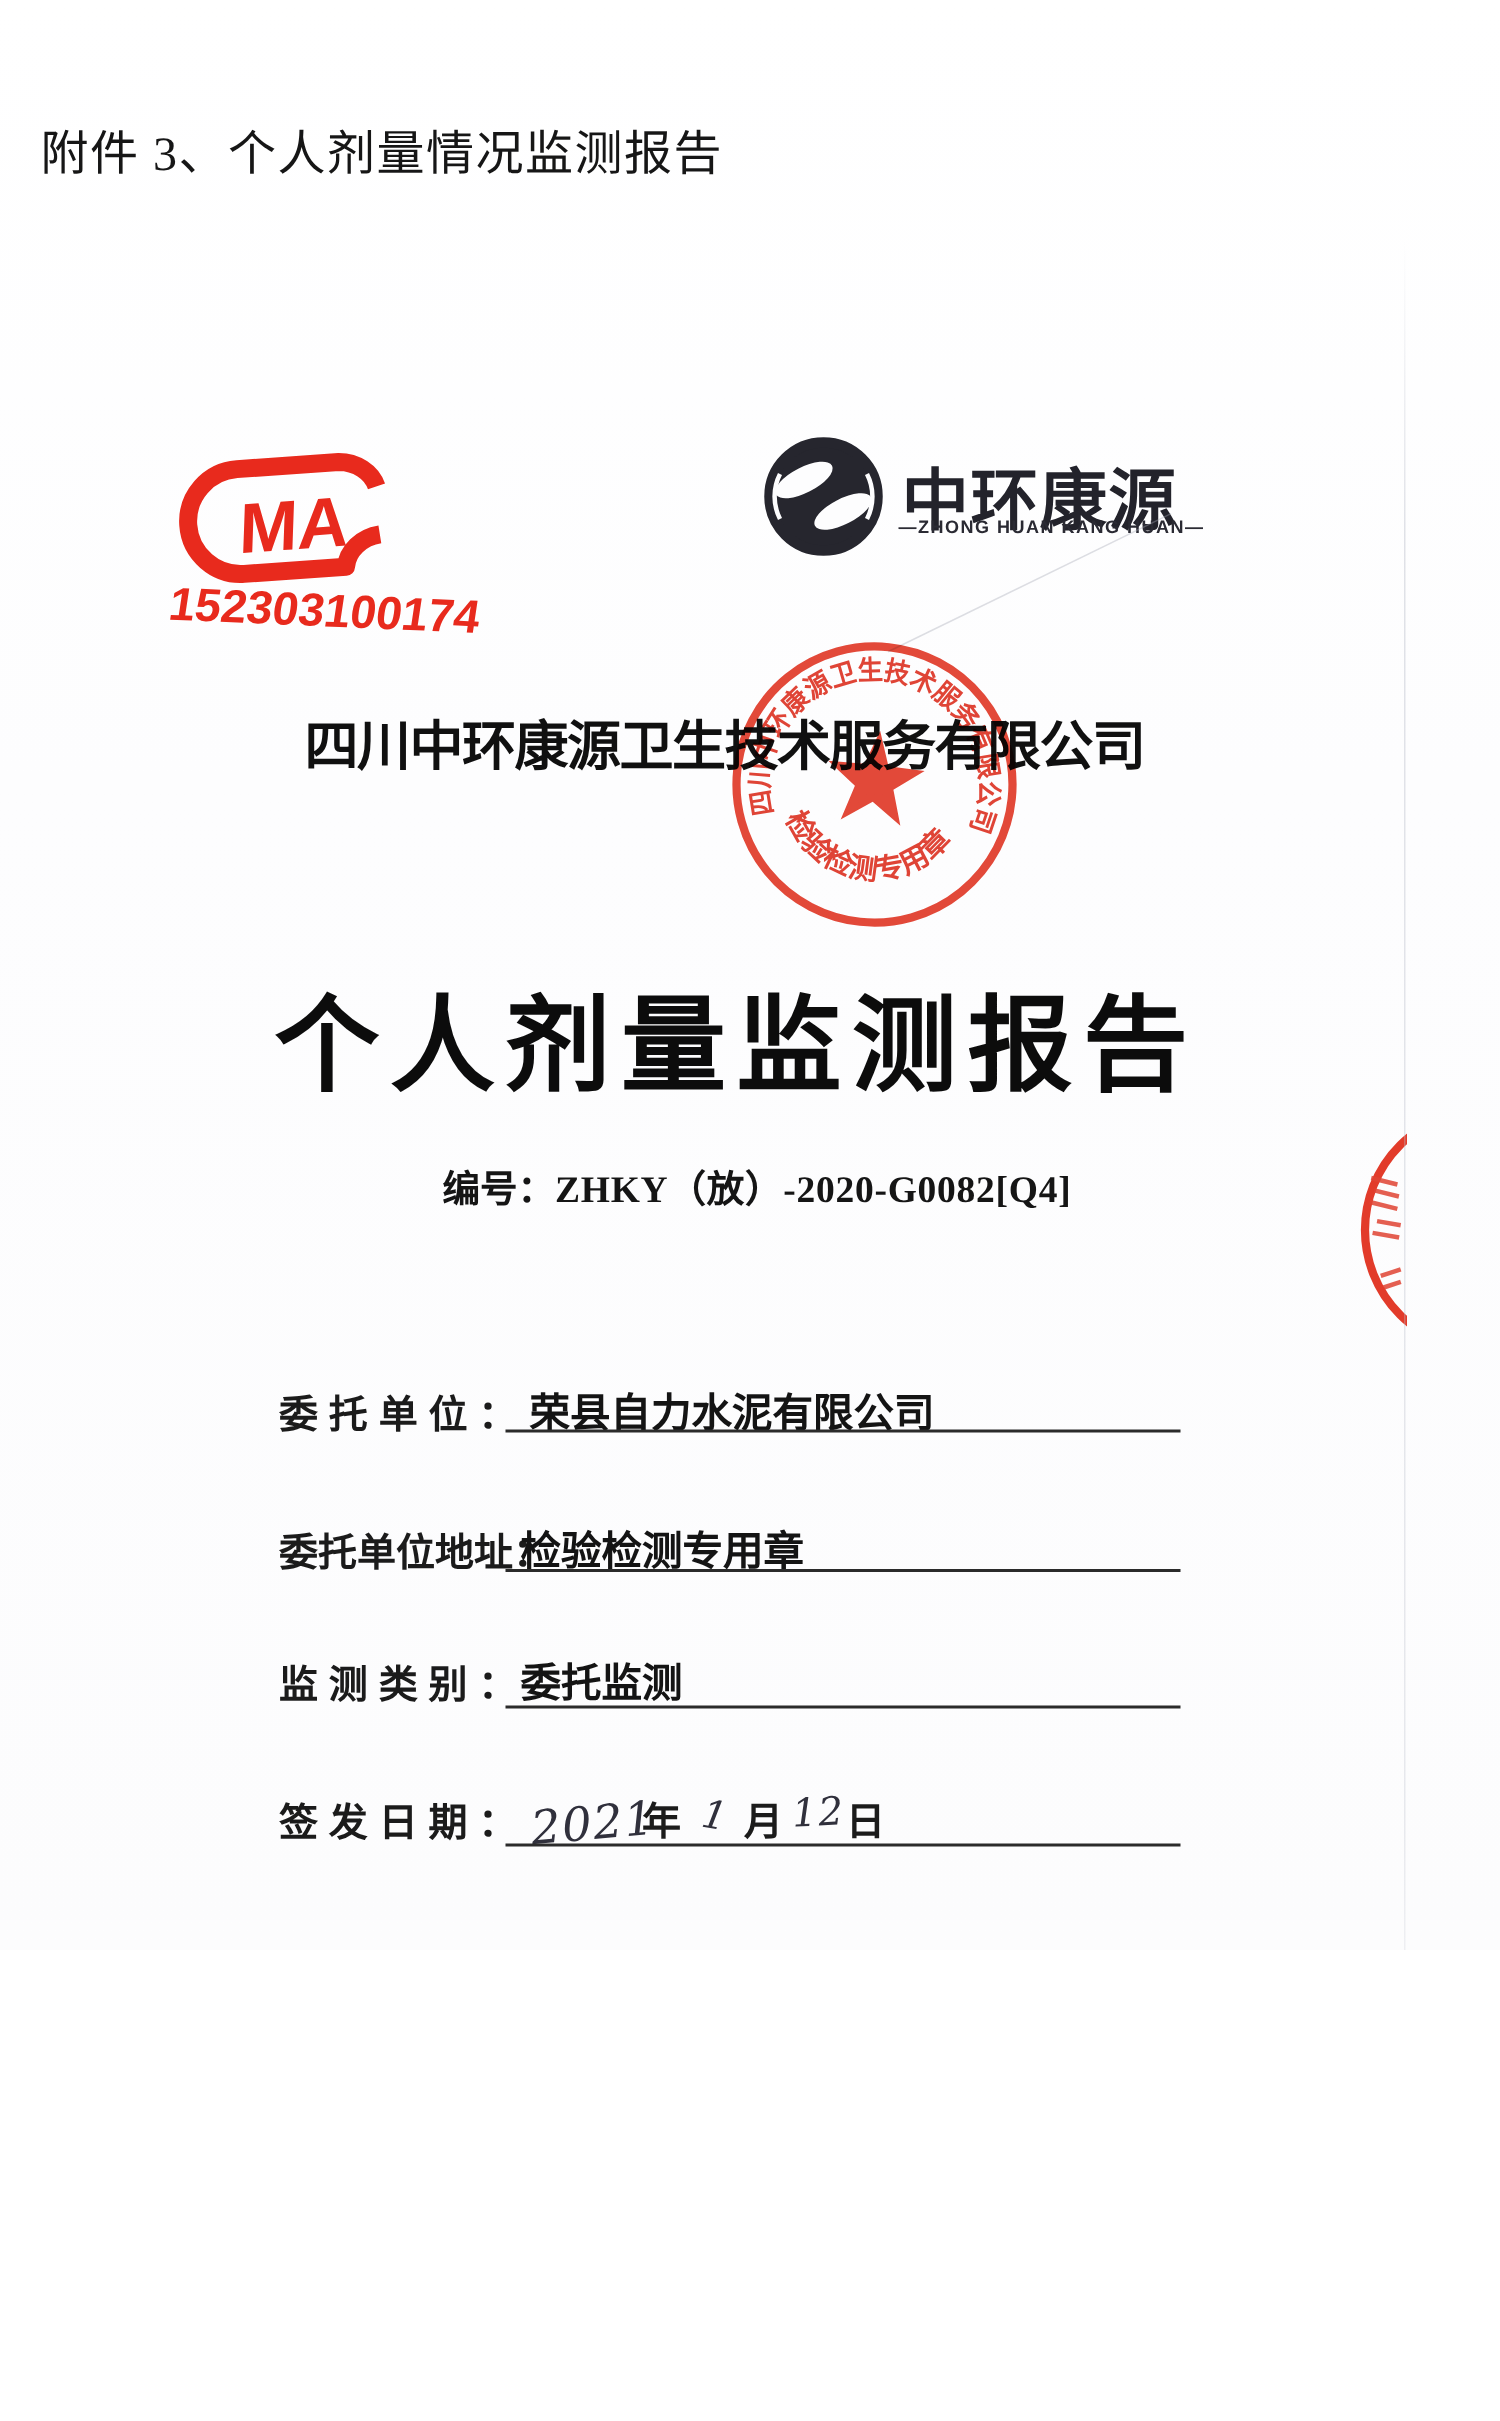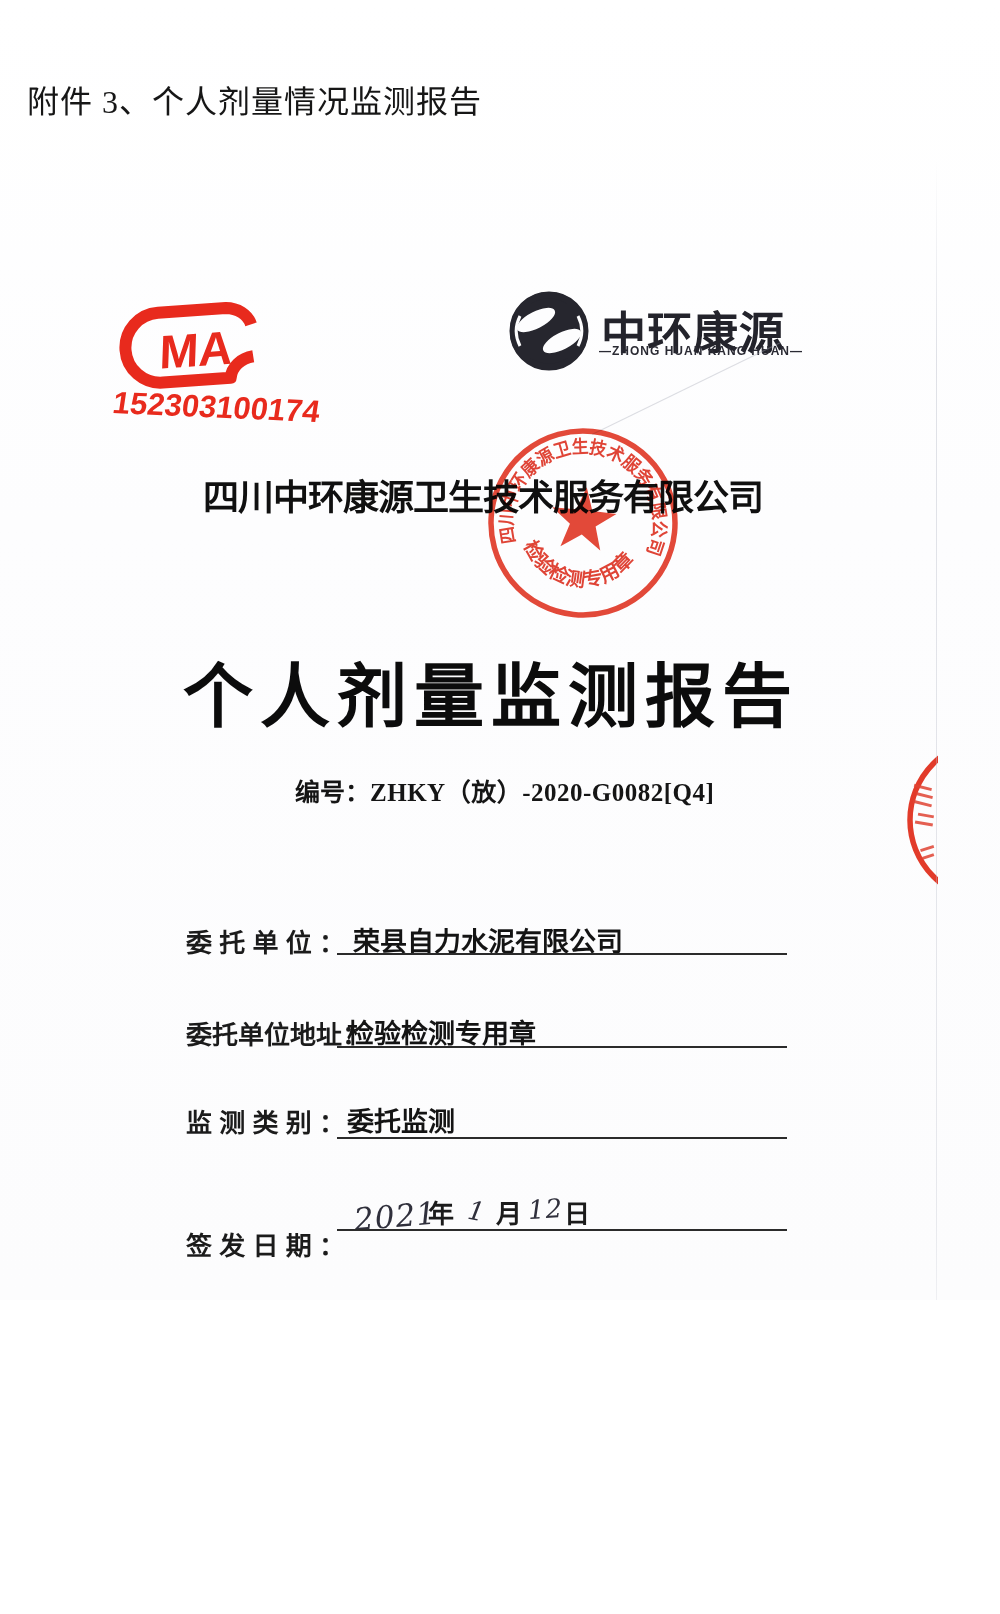--- a/index.html
+++ b/index.html
@@ -126,21 +126,21 @@
   <div class="abs field-line" style="top:953px;"></div>
 
   <div class="abs field-label" style="top:1014px;">委托单位地址：</div>
   <div class="abs field-value" style="left:347px;top:1012px;">检验检测专用章</div>
   <div class="abs field-line" style="top:1046px;"></div>
 
   <div class="abs field-label" style="top:1102px;">监 测 类 别 ：</div>
   <div class="abs field-value" style="left:347px;top:1100px;">委托监测</div>
   <div class="abs field-line" style="top:1137px;"></div>
 
-  <div class="abs field-label" style="top:1194px;margin-top:31px;">签 发 日 期 ：</div>
+  <div class="abs field-label" style="top:1194px;">签 发 日 期 ：</div>
   <div class="abs hand hand-year">2021</div>
   <div class="abs date-unit unit-year">年</div>
   <div class="abs hand hand-month">1</div>
   <div class="abs date-unit unit-month">月</div>
   <div class="abs hand hand-day">12</div>
   <div class="abs date-unit unit-day">日</div>
   <div class="abs field-line" style="top:1229px;"></div>
 
   <div class="abs crease-vertical"></div>
   <div class="abs page-number">— 15 —</div>

